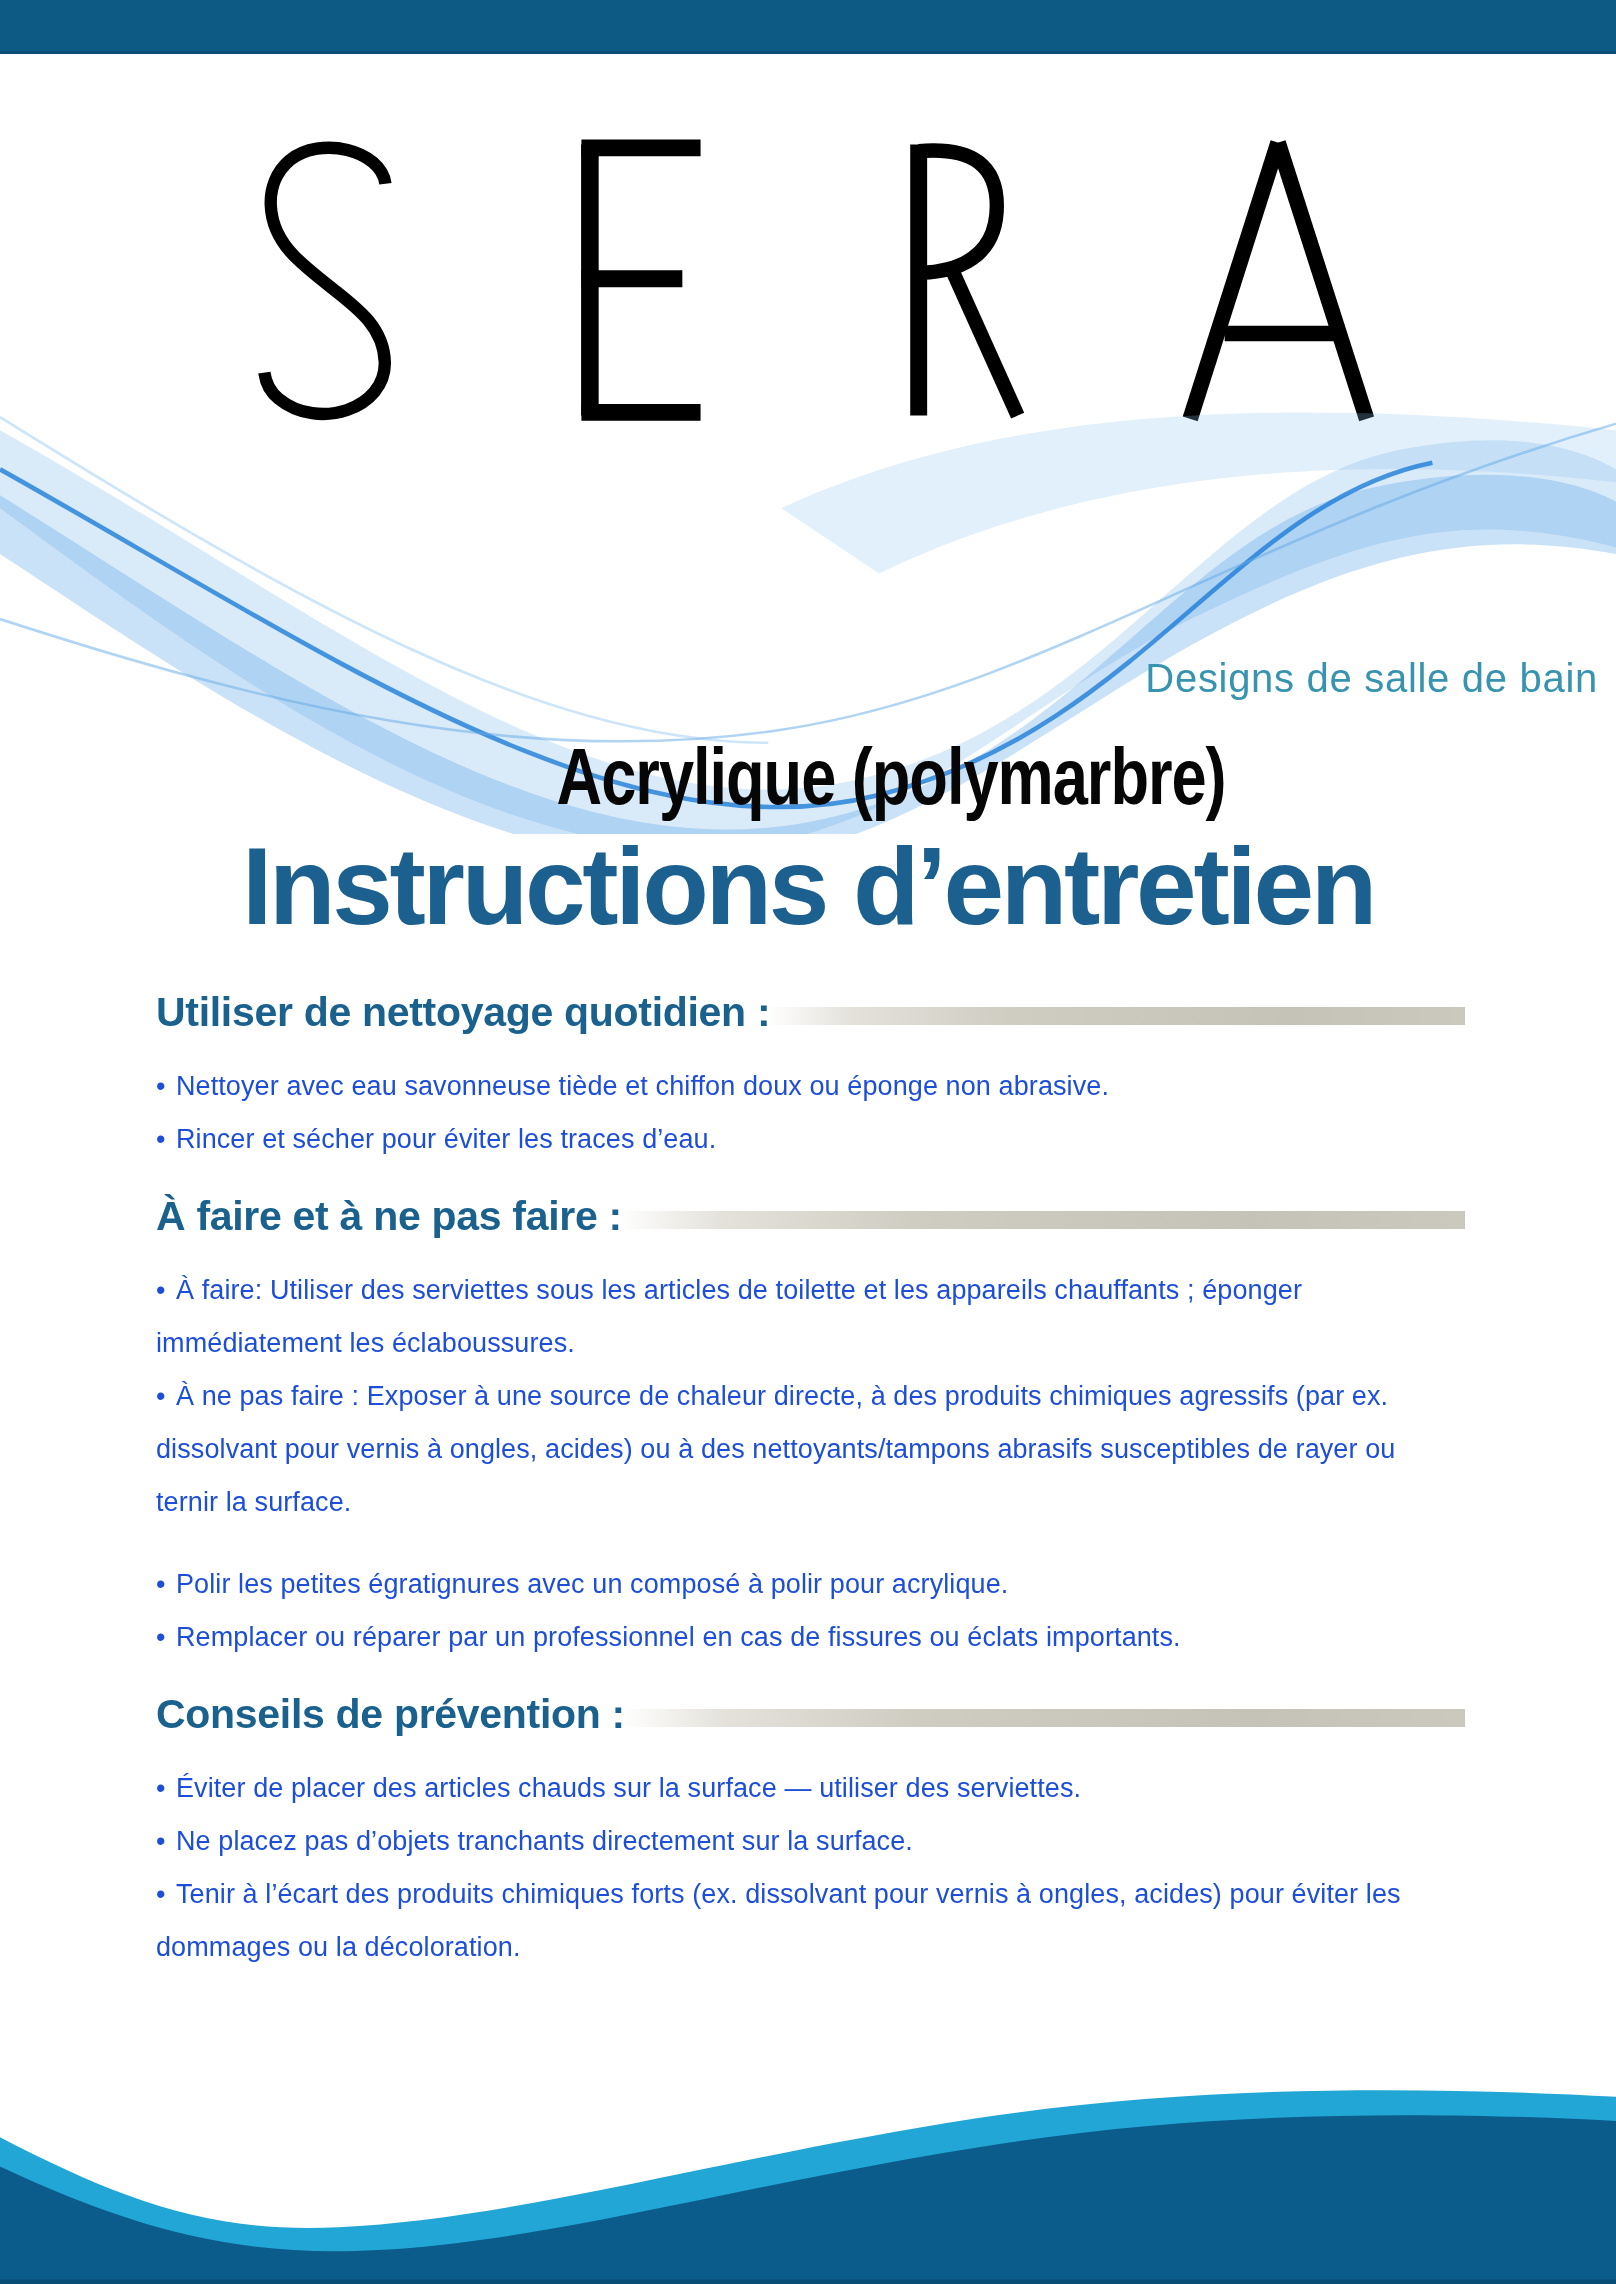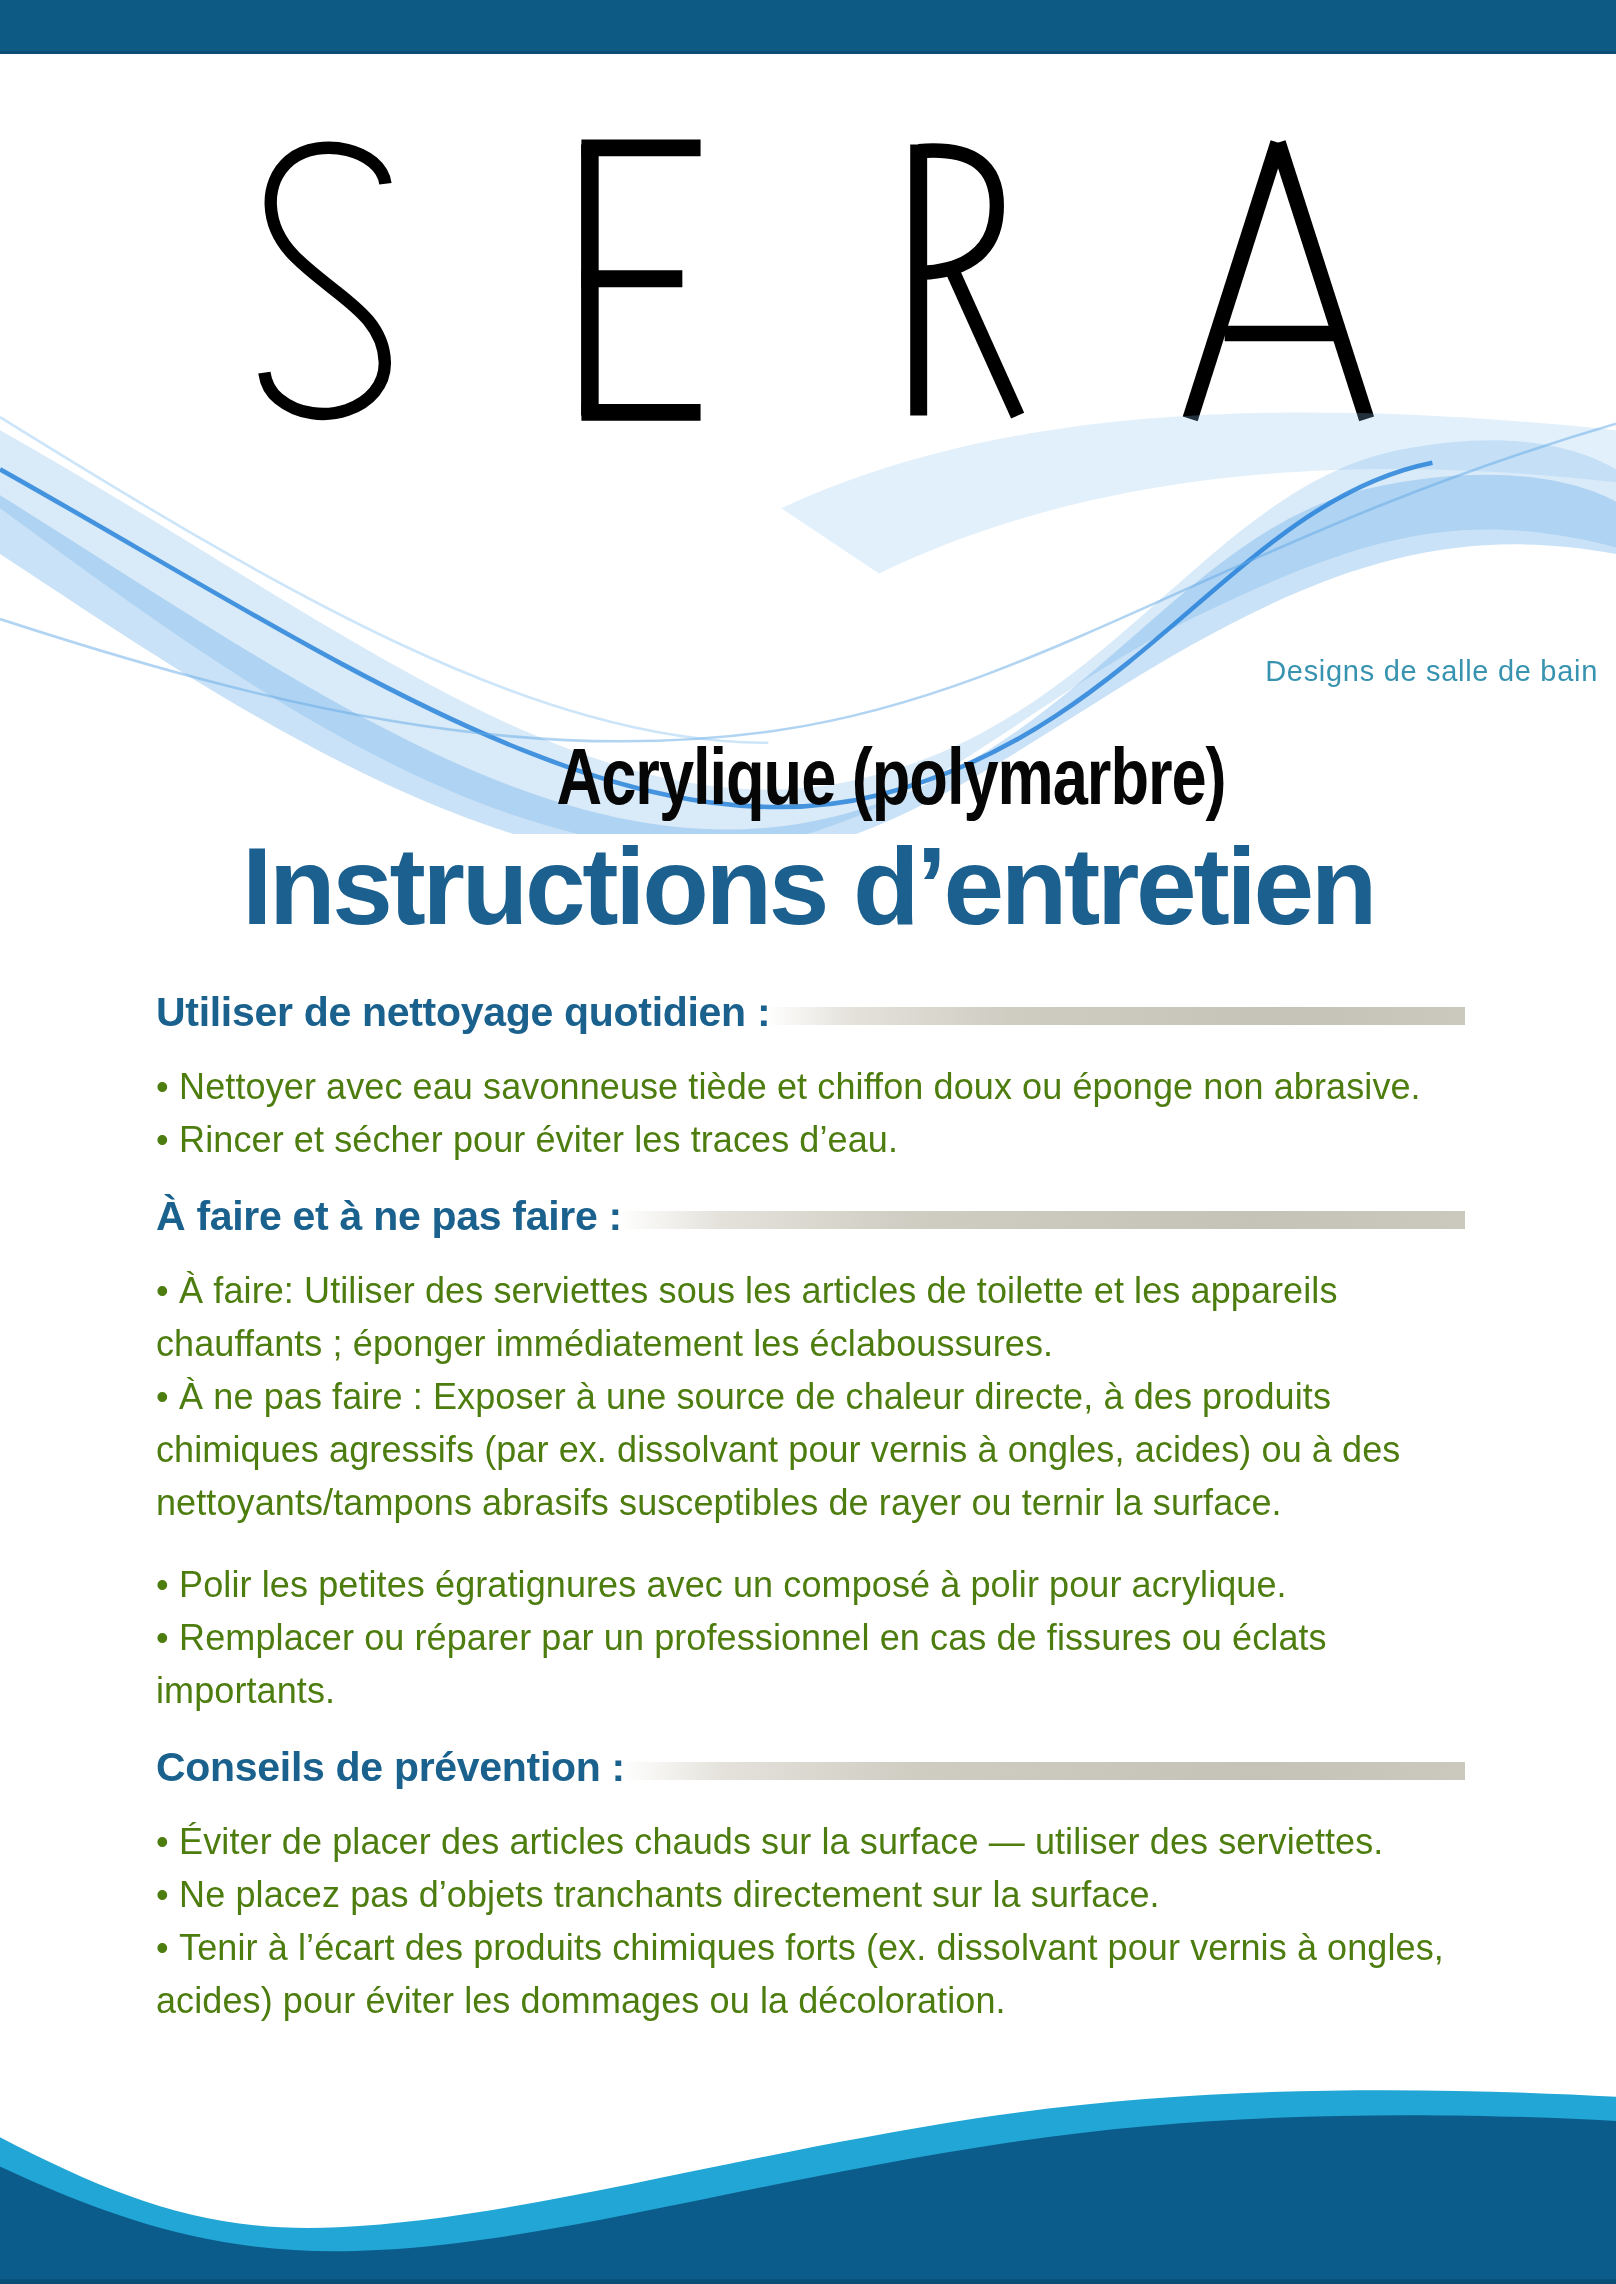--- a/index.html
+++ b/index.html
@@ -15,21 +15,21 @@
     background:#0d5a84;border-bottom:3.9px solid #0b4d72;
   }
   
   .sera-svg{position:absolute;top:0;left:0;width:1616px;height:456px;}
   .sr{position:absolute;width:0.7px;height:0.7px;overflow:hidden;clip:rect(0 0 0 0);}
   
   .wave-svg{position:absolute;top:339px;left:0;width:1616px;height:495px;}
   
   .tagline{
     position:absolute;top:656px;left:0;width:1598px;text-align:right;
-    font-size:29px;font-weight:400;letter-spacing:0.7px;color:#3793b0;line-height:1.1;
+    font-size:40px;font-weight:400;letter-spacing:0.7px;color:#3793b0;line-height:1.1;
     z-index:3;
   }
   
   .subtitle{
     position:absolute;top:731px;left:0;width:1616px;text-align:center;z-index:3;margin-left:47px;
   }
   .subtitle .inner{
     display:inline-block;transform:translateX(36px) scaleX(0.80);transform-origin:center;
     font-size:79px;font-weight:700;letter-spacing:-1.3px;color:#060606;white-space:nowrap;
   }
@@ -46,21 +46,21 @@
   .sec-head{display:flex;align-items:center;margin:0 0 26px 0;}
   .sec-head h2{
     margin:0;font-size:41px;font-weight:800;letter-spacing:-0.3px;
     color:#1a618e;white-space:nowrap;line-height:1.05;z-index:2;
   }
   .rule{
     flex:1;height:17.6px;margin-left:-3.9px;margin-top:6.5px;min-width:78px;
     background:linear-gradient(90deg, rgba(255,255,255,0) 0%, #e4e2db 12%, #cfccc2 35%, #c5c2b7 75%, #cbc8be 100%);
   }
   p.bullet{
-    margin:0;font-size:36px;line-height:53px;color:#4d7c0f;letter-spacing:0.1px;
+    margin:0;font-size:27px;line-height:53px;color:#1d4ed8;letter-spacing:0.1px;
   }
   p.bullet .dot{display:inline-block;margin-right:10.4px;}
   
   .footer-svg{position:absolute;bottom:0;left:0;width:1616px;height:197px;}
 </style>
 </head>
 <body>
 
 <div class="topbar"></div>
 

